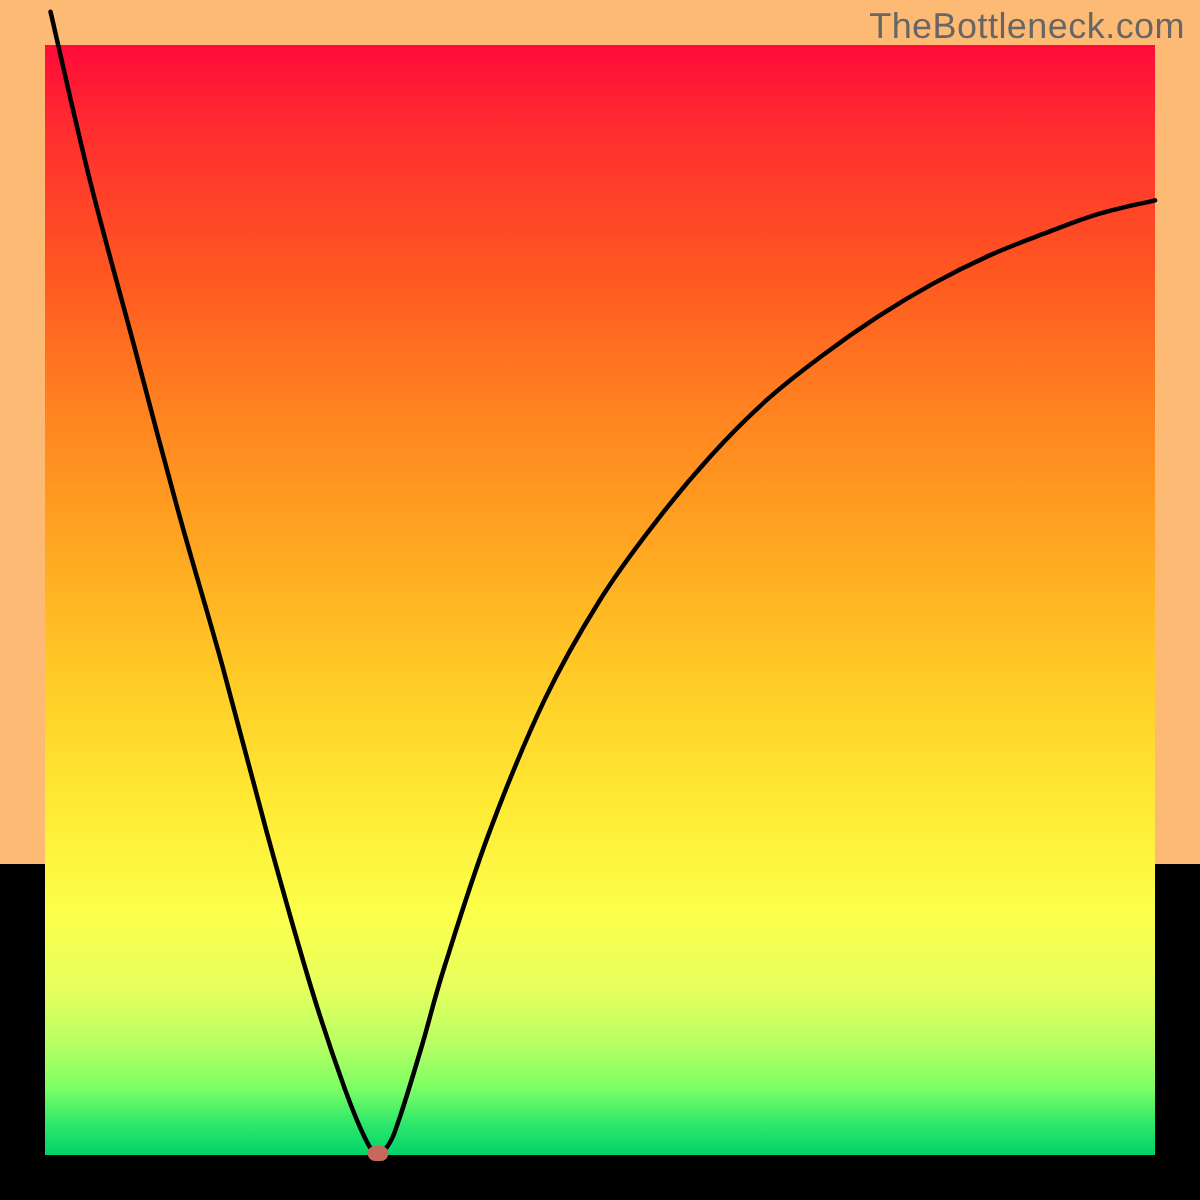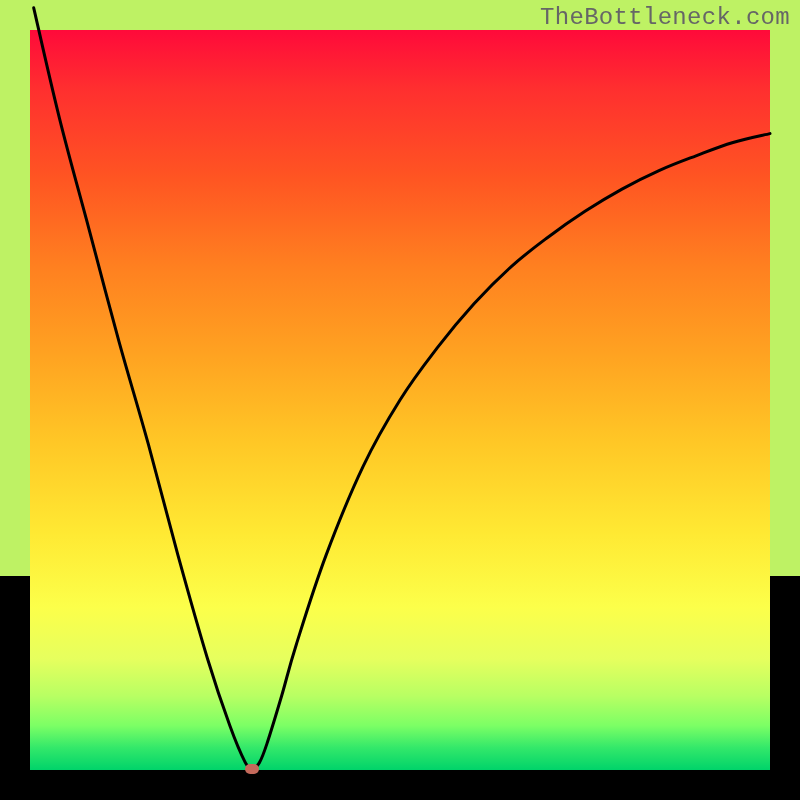--- a/index.html
+++ b/index.html
@@ -8,22 +8,21 @@
     width: 800px;
     height: 800px;
     overflow: hidden;
     background: #000;
     font-family: Arial, Helvetica, sans-serif;
   }
   .frame {
     position: relative;
     width: 800px;
     height: 576px;
-    background: #bef264;
-    font-family: Liberation Mono, monospace;
+    background: #fdba74;
   }
   .plot-area {
     position: absolute;
     left: 30px;
     top: 30px;
     width: 740px;
     height: 740px;
     
     background: linear-gradient(to bottom,
       #ff0a3a 0%,

